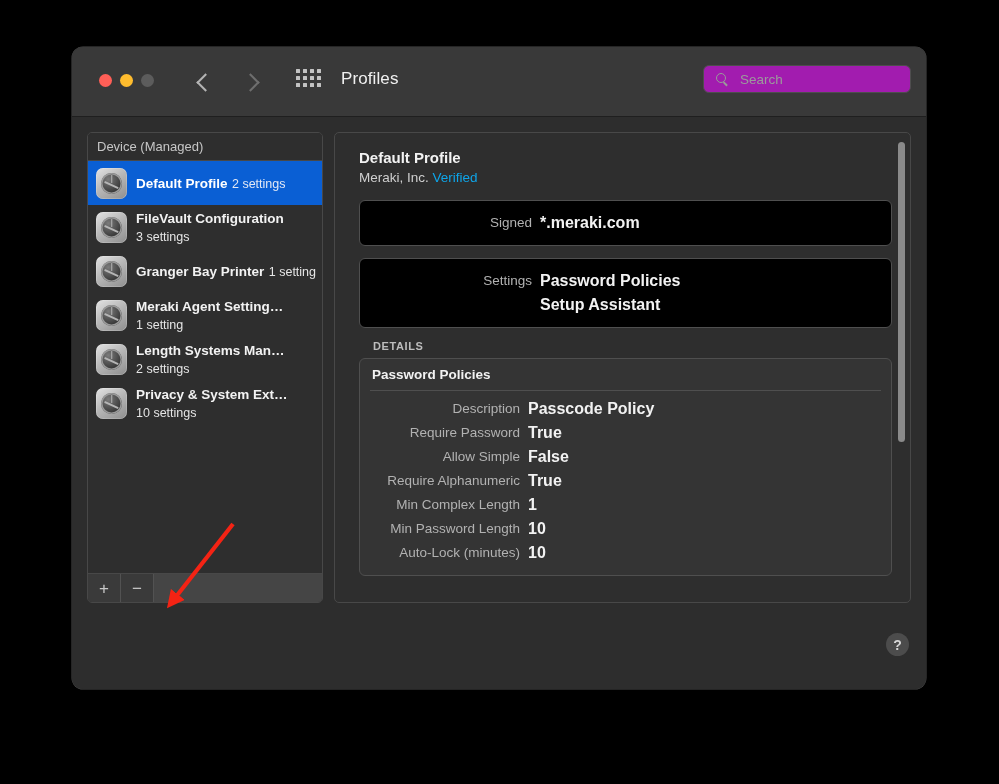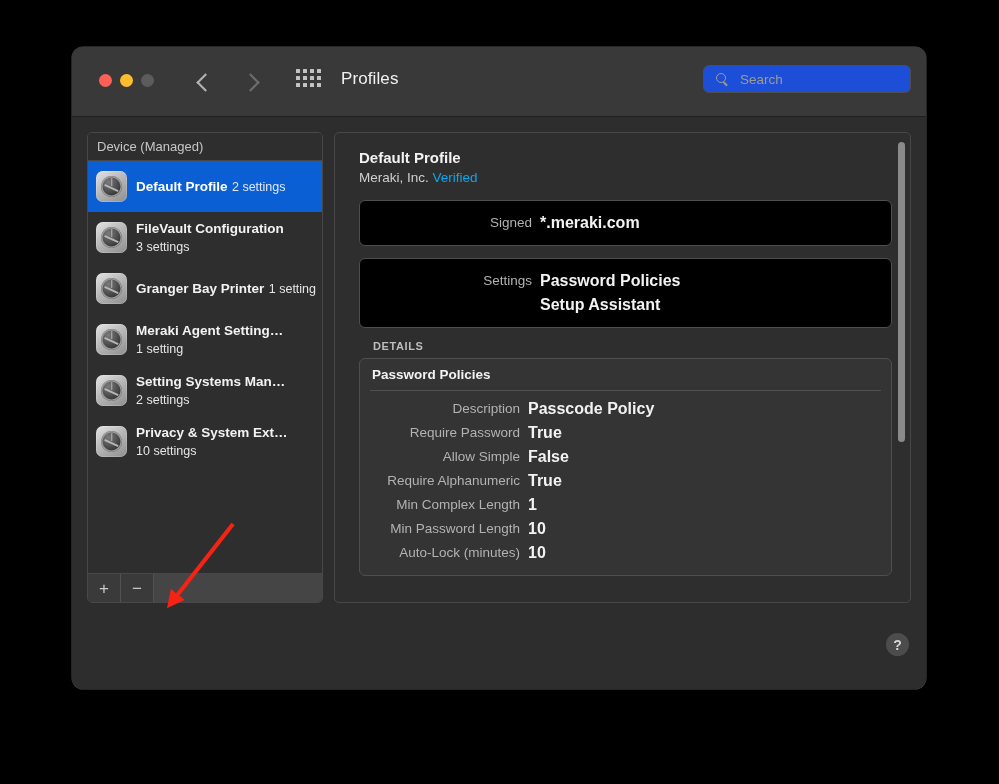--- a/index.html
+++ b/index.html
@@ -114,21 +114,21 @@
     color: #f0f0f0;
     letter-spacing: 0.1px;
   }
 
   .searchbox {
     position: absolute;
     right: 15px;
     top: 18px;
     width: 208px;
     height: 28px;
-    background: #1d4ed8;
+    background: #a21caf;
     border: 1px solid #4e4e4e;
     border-radius: 6px;
     display: flex;
     align-items: center;
     padding: 0 8px;
     box-sizing: border-box;
   }
   .search-glyph {
     width: 14px;
     height: 14px;
@@ -204,21 +204,21 @@
     position: absolute;
     top: 28px;
     bottom: 29px;
     left: 0;
     right: 0;
     overflow: hidden;
   }
   .prof-row {
     display: flex;
     align-items: center;
-    height: 51px;
+    height: 44px;
     padding-left: 8px;
     box-sizing: border-box;
     cursor: default;
   }
   .prof-row.selected { background: #0a5fd4; }
 
   .prof-icon {
     width: 31px;
     height: 31px;
     border-radius: 7px;
@@ -528,21 +528,21 @@
               <span class="prof-name">Meraki Agent Setting…</span>
               <span class="prof-sub">1 setting</span>
             </span>
           </div>
 
           <div class="prof-row">
             <span class="prof-icon">
                 <span class="gear"></span>
               </span>
             <span class="prof-text">
-              <span class="prof-name">Setting Systems Man…</span>
+              <span class="prof-name">Length Systems Man…</span>
               <span class="prof-sub">2 settings</span>
             </span>
           </div>
 
           <div class="prof-row">
             <span class="prof-icon">
                 <span class="gear"></span>
               </span>
             <span class="prof-text">
               <span class="prof-name">Privacy &amp; System Ext…</span>

